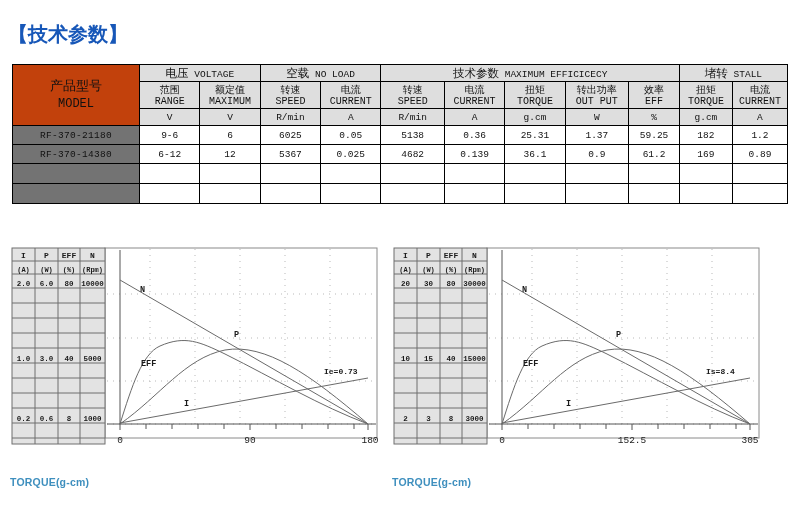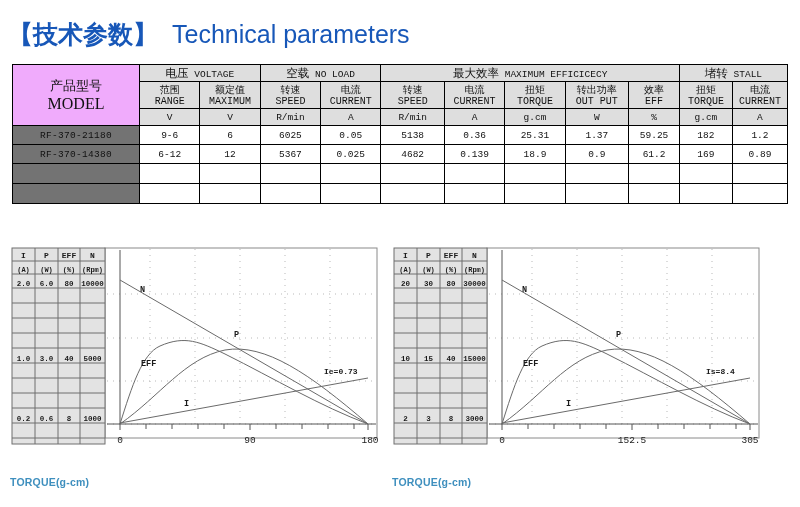--- a/index.html
+++ b/index.html
@@ -10,21 +10,21 @@
     overflow:hidden;
     position:relative;
   }
   
   #title-bar{
     position:absolute;left:8px;top:14px;width:780px;height:40px;
     display:flex;align-items:center;
   }
   #title-cn{
     font-family:"DejaVu Sans", sans-serif;
-    font-size:25px;font-weight:bold;color:#1757b8;
+    font-size:20px;font-weight:bold;color:#1757b8;
     letter-spacing:0px;line-height:1;
   }
   #title-en{
     font-family:"Liberation Sans", sans-serif;
     font-size:25px;color:#1757b8;margin-left:14px;line-height:1;
   }
 
   
   #spec-table{
     position:absolute;left:12px;top:64px;width:776px;
@@ -41,46 +41,45 @@
     color:#111;
   }
   .hdr-grey{background:#dedede;margin-left:44px;}
   .grp-row td{height:16px;font-size:10.5px;}
   .sub-row td{height:26px;line-height:11px;}
   .unit-row td{height:16px;font-size:11px;}
   .cn{font-family:"DejaVu Sans", sans-serif;font-size:10px;}
   .cn-big{font-family:"DejaVu Sans", sans-serif;font-size:11.5px;}
   .en-small{font-family:"Liberation Mono", monospace;font-size:10px;}
   .model-cell{
-    background:#f0abfc;
+    background:#c2410c;
     font-family:"DejaVu Sans", sans-serif;
   }
   .model-cell .m1{font-size:13px;display:block;line-height:18px;}
-  .model-cell .m2{font-family:Liberation Serif, serif;font-size:16px;display:block;line-height:16px;}
+  .model-cell .m2{font-family:Liberation Mono, monospace;font-size:12px;display:block;line-height:16px;}
   .data-row td{height:18px;font-size:10.5px;font-family:"Liberation Mono", monospace;}
   .purple{background:#737373;color:#1b1b4d;font-size:10px;letter-spacing:.3px;}
   .empty-row td{height:19px;}
 
   
   .chart-wrap{position:absolute;top:246px;height:250px;}
   #chart-left{left:10px;width:375px;}
   #chart-right{left:392px;width:375px;}
   .axis-title{
     position:absolute;bottom:8px;width:100%;text-align:left;
     font-family:"Liberation Sans", sans-serif;
     font-size:10.5px;font-weight:bold;color:#3e8fbe;letter-spacing:.2px;
   }
   .chart-svg{display:block;}
 </style>
 </head>
 <body>
 
 <div id="title-bar">
   <span id="title-cn">【技术参数】</span>
-  <span id="title-en">Technical parameters</span>
 </div>
 
 <table id="spec-table">
   <colgroup>
     <col style="width:120px">
     <col style="width:57px">
       <col style="width:57px">
     <col style="width:57px">
       <col style="width:57px">
     <col style="width:60px">
@@ -100,21 +99,21 @@
       </td>
       <td class="hdr-grey" colspan="2">
         <span class="cn-big">电压</span>
         <span>VOLTAGE</span>
       </td>
       <td class="hdr-grey" colspan="2">
         <span class="cn-big">空载</span>
         <span>NO LOAD</span>
       </td>
       <td class="hdr-grey" colspan="5">
-        <span class="cn-big">最大效率</span>
+        <span class="cn-big">技术参数</span>
         <span>MAXIMUM EFFICICECY</span>
       </td>
       <td class="hdr-grey" colspan="2">
         <span class="cn-big">堵转</span>
         <span>STALL</span>
       </td>
     </tr>
 
     <tr class="sub-row">
       <td class="hdr-grey">
@@ -193,21 +192,21 @@
     </tr>
 
     <tr class="data-row">
       <td class="purple">RF-370-14380</td>
       <td>6-12</td>
       <td>12</td>
       <td>5367</td>
       <td>0.025</td>
       <td>4682</td>
       <td>0.139</td>
-      <td>18.9</td>
+      <td>36.1</td>
       <td>0.9</td>
       <td>61.2</td>
       <td>169</td>
       <td>0.89</td>
     </tr>
 
     <tr class="data-row empty-row">
       <td class="purple"></td>
       <td></td>
       <td></td>

